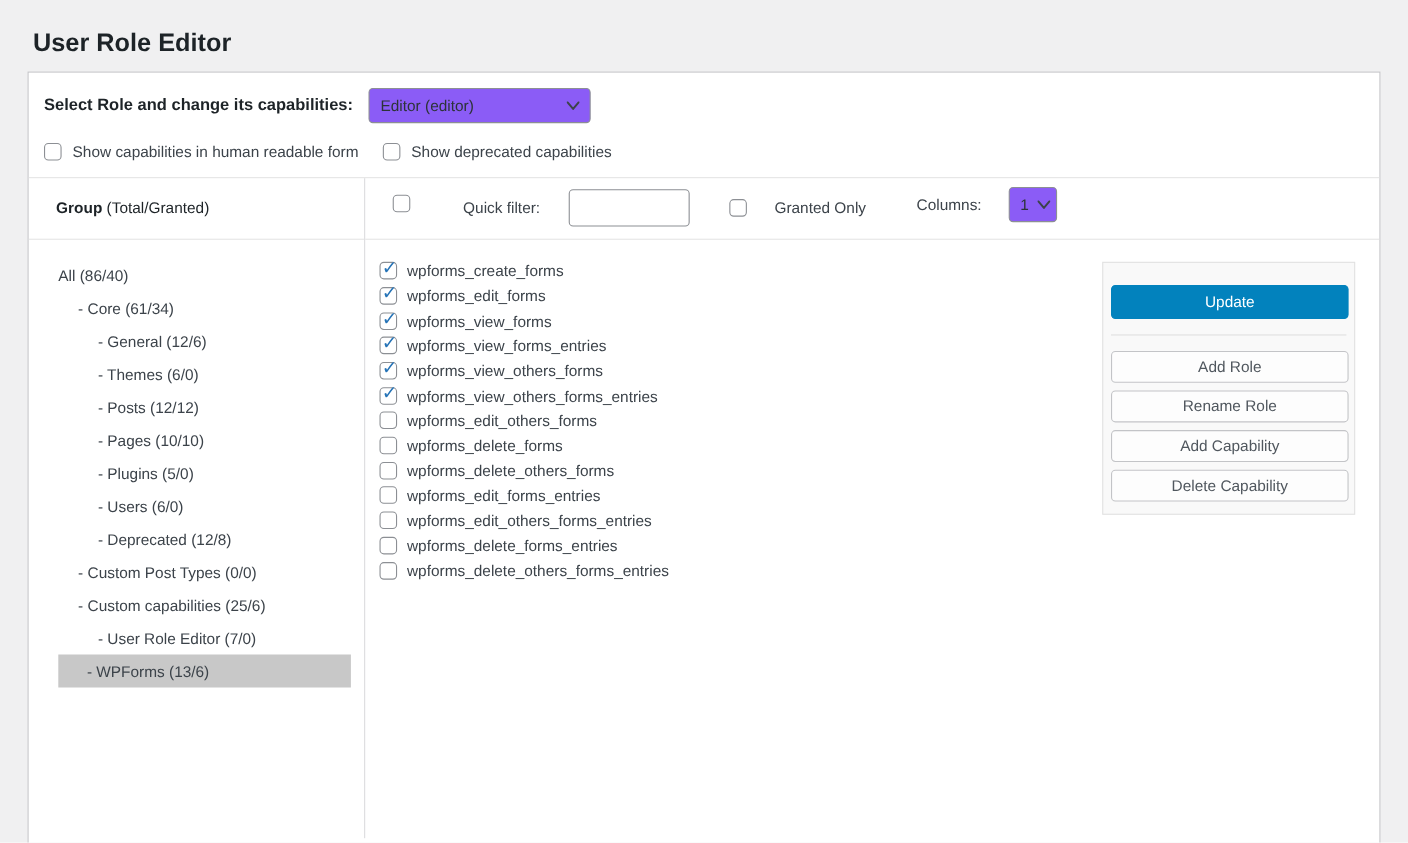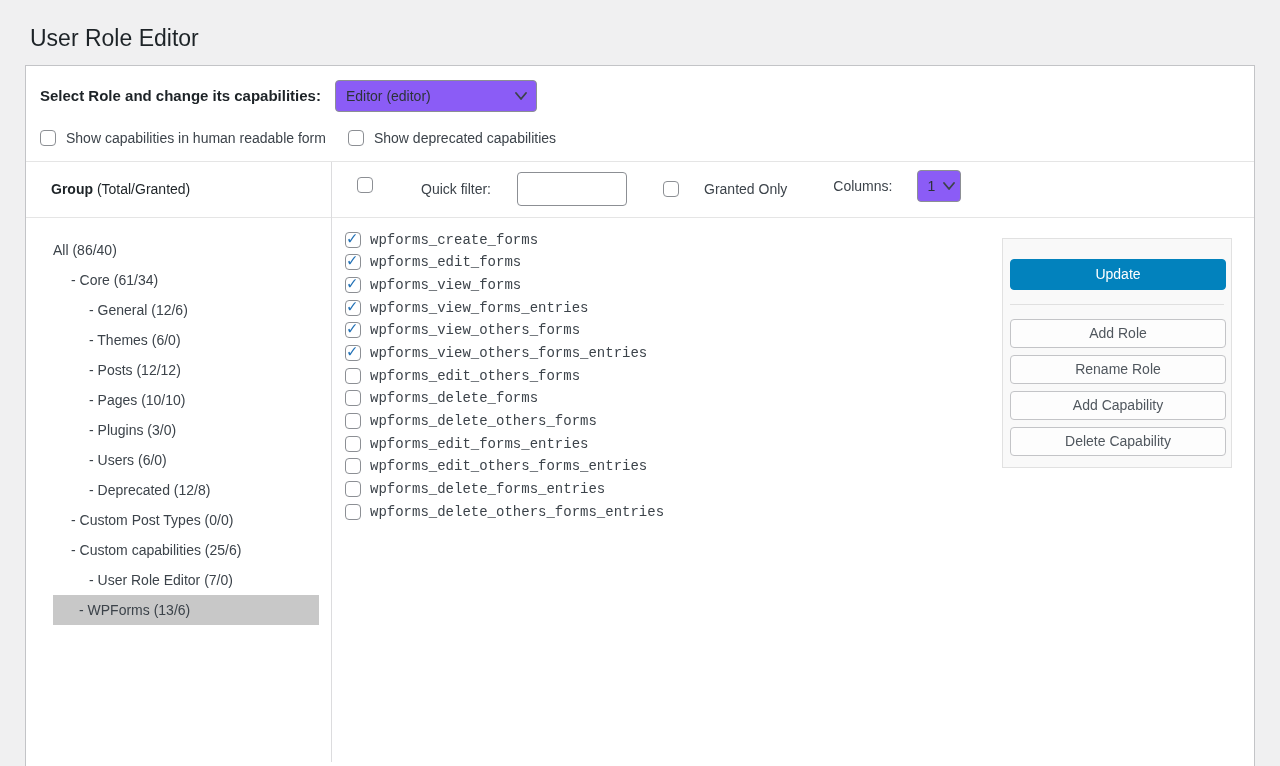--- a/index.html
+++ b/index.html
@@ -4,21 +4,21 @@
 <style>
   * { box-sizing: border-box; margin: 0; padding: 0; }
   html, body { width: 1280px; height: 766px; overflow: hidden; }
   body {
     background: #f0f0f1;
     font-family: "Liberation Sans", "DejaVu Sans", sans-serif;
     color: #3c434a;
   }
   .page-title {
     font-size: 23px;
-    font-weight: 400;
+    font-weight: 700;
     color: #1d2327;
     padding: 25px 0 12px 30px;
     line-height: 1.2;
   }
   .box {
     margin: 0 25px;
     background: #fff;
     border: 1px solid #c3c4c7;
     height: 712px;
     overflow: hidden;
@@ -92,21 +92,21 @@
   
   .tree { padding-top: 17px; }
   .tree-item {
     margin-left: 27px; width: 266px; height: 30px; line-height: 30px;
     font-size: 14px; color: #3c434a; cursor: pointer; white-space: nowrap;
   }
   .tree-item.selected { background: var(--selected-bg, #c8c8c8); }
   
   .content-row { display: flex; flex: 1; }
   .caps-list { flex: 1; padding: 14px 0 0 13px; }
-  .cap-row { display: flex; align-items: flex-start; height: 22.7px; font-family: Liberation Mono, monospace; }
+  .cap-row { display: flex; align-items: flex-end; height: 22.7px; }
   .cap-row .cb { margin-right: 9px; }
   .cap-label { font-size: 14px; color: #3c434a; cursor: default; }
   
   .actions-panel {
     width: 230px; flex: 0 0 230px;
     margin: 20px 22px 0 0;
     background: #f9f9f9; border: 1px solid #e1e1e1;
     padding: 20px 7px 16px 7px;
     height: 230px;
   }
@@ -164,21 +164,21 @@
           <b>Group</b><span> (Total/Granted)</span>
         </span>
       </div>
       <div class="tree">
           <div class="tree-item" style="padding-left: 0px;">All (86/40)</div>
           <div class="tree-item" style="padding-left: 18px;">- Core (61/34)</div>
           <div class="tree-item" style="padding-left: 36px;">- General (12/6)</div>
           <div class="tree-item" style="padding-left: 36px;">- Themes (6/0)</div>
           <div class="tree-item" style="padding-left: 36px;">- Posts (12/12)</div>
           <div class="tree-item" style="padding-left: 36px;">- Pages (10/10)</div>
-          <div class="tree-item" style="padding-left: 36px;">- Plugins (3/0)</div>
+          <div class="tree-item" style="padding-left: 36px;">- Plugins (5/0)</div>
           <div class="tree-item" style="padding-left: 36px;">- Users (6/0)</div>
           <div class="tree-item" style="padding-left: 36px;">- Deprecated (12/8)</div>
           <div class="tree-item" style="padding-left: 18px;">- Custom Post Types (0/0)</div>
           <div class="tree-item" style="padding-left: 18px;">- Custom capabilities (25/6)</div>
           <div class="tree-item" style="padding-left: 36px;">- User Role Editor (7/0)</div>
           <div class="tree-item selected" style="padding-left: 26px;">- WPForms (13/6)</div>
         </div>
     </div>
 
     <div class="right-pane">

